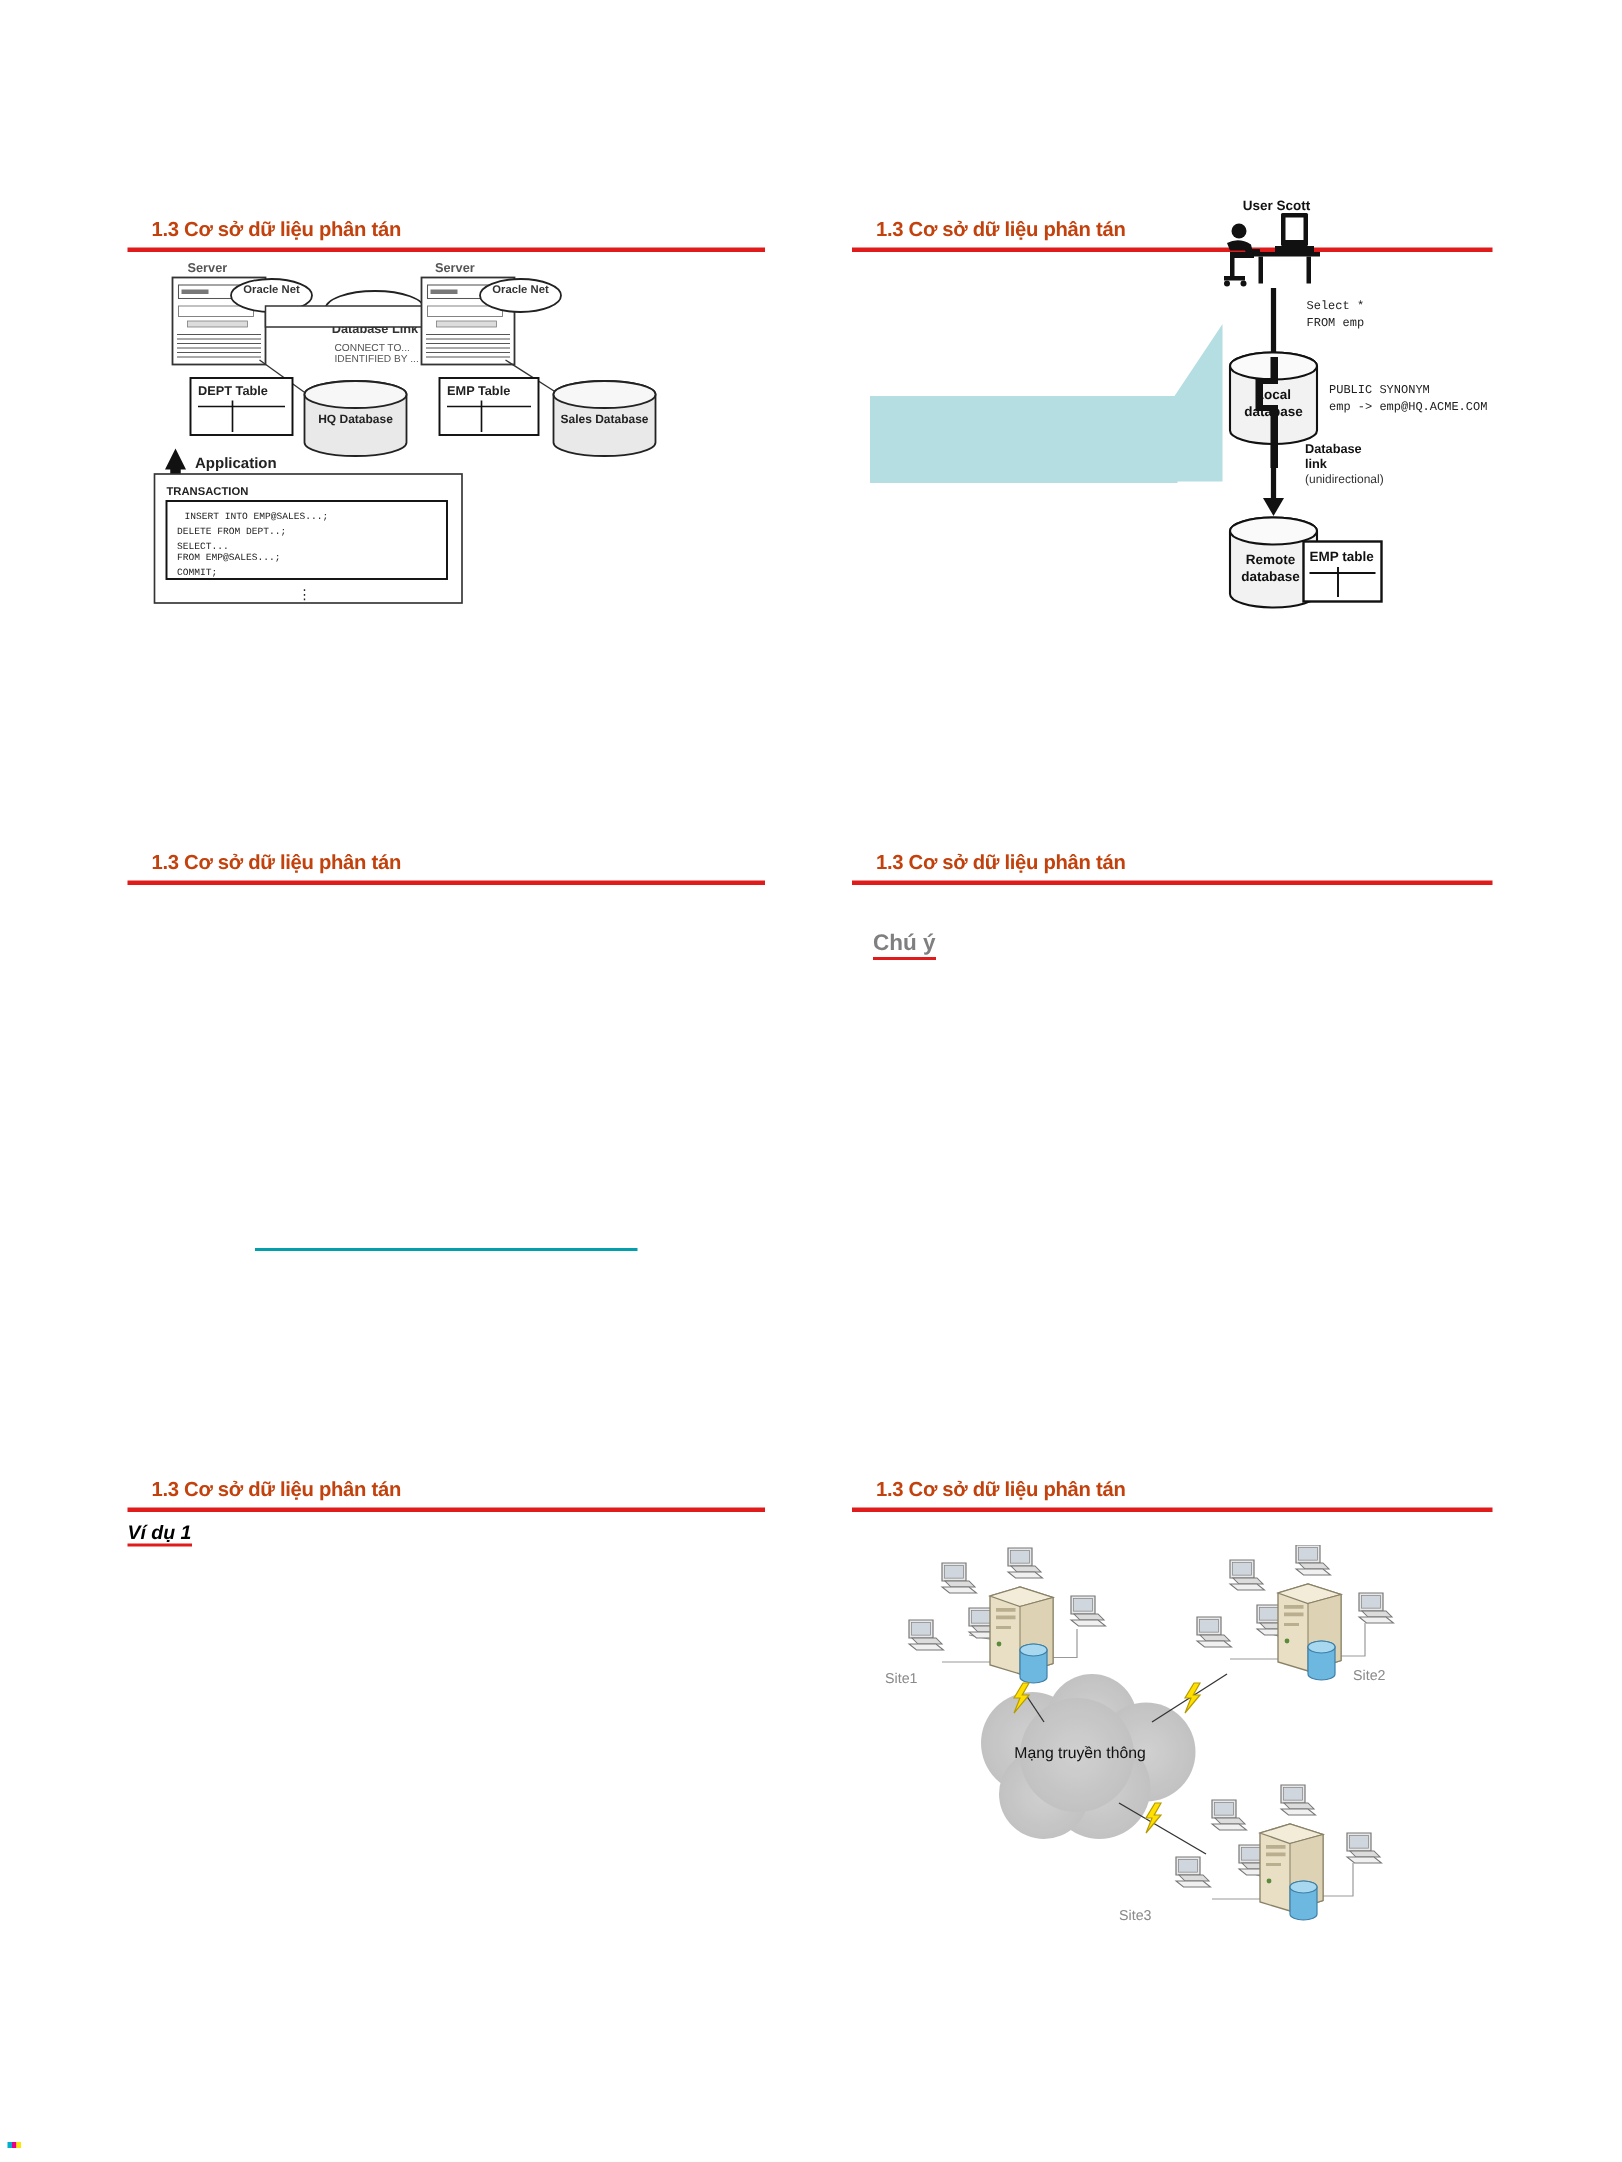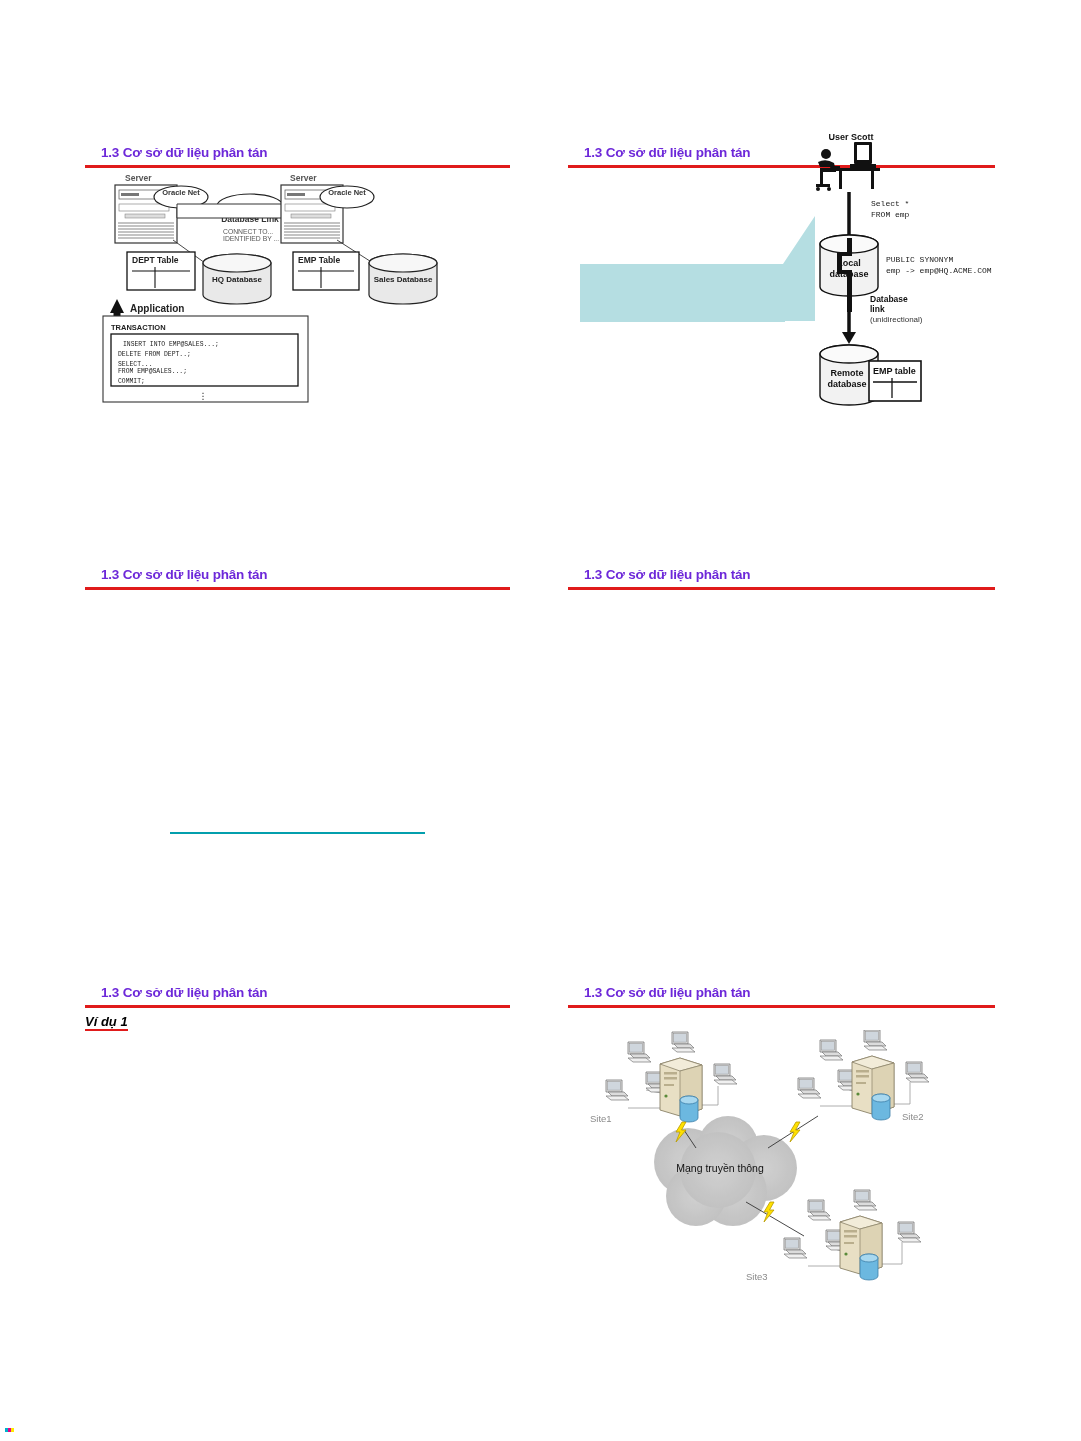--- a/index.html
+++ b/index.html
@@ -1,20 +1,20 @@
 <!DOCTYPE html>
 <html><head>
 <meta charset="utf-8">
 <style>
   html,body{margin:0;padding:0;background:#ffffff;}
   body{width:1081px;height:1441px;position:relative;overflow:hidden;
        font-family:"Liberation Sans","DejaVu Sans",sans-serif;}
 
   .slide{position:absolute;}
-  .slide-header{font-size:13.5px;font-weight:bold;color:#6d28d9;letter-spacing:-0.2px;
+  .slide-header{font-size:13.5px;font-weight:bold;color:#c2410c;letter-spacing:-0.2px;
                 white-space:nowrap;padding-left:16px;}
   .hrule{height:3px;background:#e01b1b;margin-top:5px;border-radius:0;}
 
   
   #slide1{left:85px;top:145px;width:425px;}
   #slide2{left:568px;top:145px;width:427px;}
   #slide3{left:85px;top:567px;width:425px;}
   #slide4{left:568px;top:567px;width:427px;}
   #slide5{left:85px;top:985px;width:425px;}
   #slide6{left:568px;top:985px;width:427px;}
@@ -226,20 +226,23 @@
   <div class="slide-header">1.3 Cơ sở dữ liệu phân tán</div>
   <div class="hrule"></div>
   <div class="body-area">
     <div class="teal-rule"></div>
   </div>
 </div>
 
 <div class="slide" id="slide4">
   <div class="slide-header">1.3 Cơ sở dữ liệu phân tán</div>
   <div class="hrule"></div>
+  <div class="body-area">
+    <span class="sub-note">Chú ý</span>
+  </div>
 </div>
 
 <div class="slide" id="slide5">
   <div class="slide-header">1.3 Cơ sở dữ liệu phân tán</div>
   <div class="hrule"></div>
   <div class="body-area">
     <span class="sub-example">Ví dụ 1</span>
   </div>
 </div>
 

